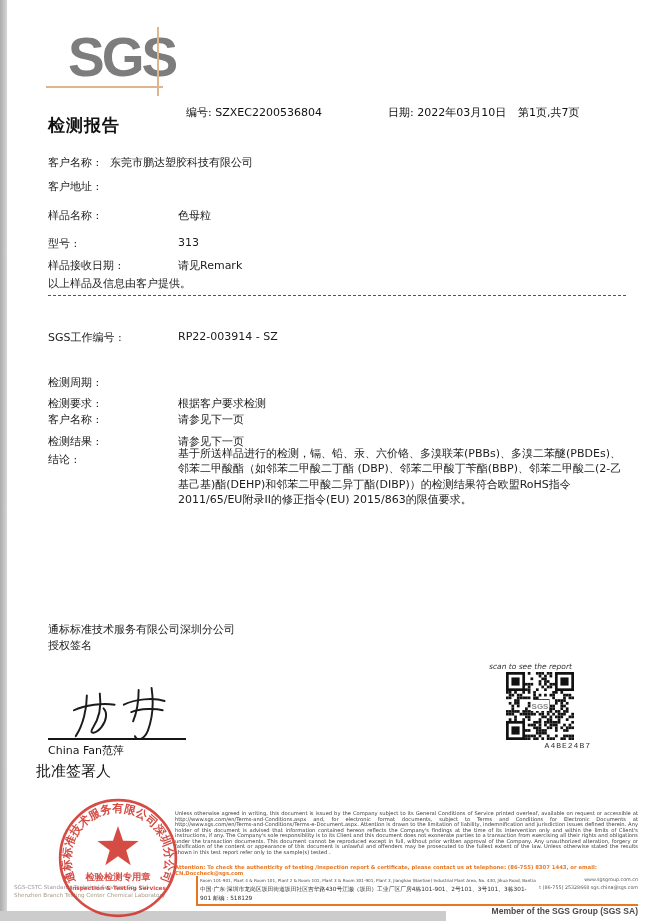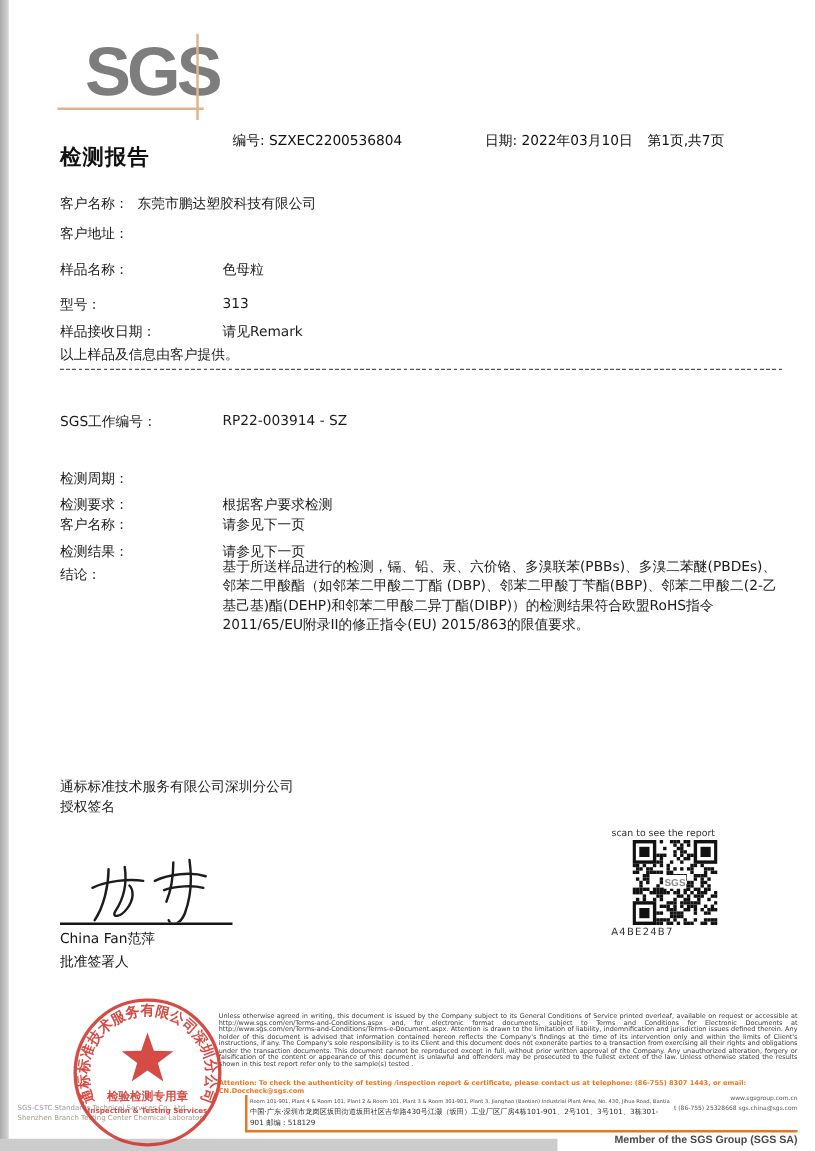--- a/index.html
+++ b/index.html
@@ -32,28 +32,28 @@
   .concl-lab{position:absolute;left:48px;top:452px;font-size:11px;color:#1c1c1c;}
   .concl-text{position:absolute;left:178px;top:446px;width:447px;font-size:11px;
         line-height:15.4px;color:#1c1c1c;}
 
   
   .sig-company{position:absolute;left:48px;top:622px;font-size:11px;color:#1c1c1c;}
   .sig-auth{position:absolute;left:48px;top:638px;font-size:11px;color:#1c1c1c;}
   .sig-svg{position:absolute;left:56px;top:664px;}
   .sig-line{position:absolute;left:48px;top:738px;width:138px;height:2px;background:#161616;}
   .sig-name{position:absolute;left:48px;top:743px;font-size:11px;color:#141414;}
-  .sig-title{position:absolute;left:48px;top:762px;font-size:11px;color:#141414;}
-
-  
-  .qr-caption{position:absolute;left:470px;top:662px;width:102px;text-align:right;
-        font-size:7.5px;color:#333;}
+  .sig-title{position:absolute;left:36px;top:762px;font-size:15px;color:#141414;}
+
+  
+  .qr-caption{position:absolute;left:489px;top:662px;width:102px;text-align:left;
+        font-size:7.5px;color:#333;font-style:italic;}
   .qr-svg{position:absolute;left:506px;top:672px;}
-  .qr-code{position:absolute;left:489px;top:741px;width:102px;text-align:left;
-        font-size:8px;letter-spacing:1px;color:#333;}
+  .qr-code{position:absolute;left:489px;top:741px;width:102px;text-align:right;
+        font-size:8px;letter-spacing:1px;color:#333;font-family:Liberation Mono, monospace;}
 
   
   .legal{position:absolute;left:175px;top:811px;width:463px;font-size:5.2px;line-height:5.5px;
         color:#3c3c3c;text-align:justify;}
   .attention{position:absolute;left:175px;top:865px;width:463px;font-size:5.3px;line-height:5.8px;
         font-weight:bold;color:#e87722;}
   .addr-en{position:absolute;left:200px;top:878px;width:336px;font-size:4.2px;color:#4a4a4a;
         white-space:nowrap;overflow:hidden;}
   .addr-cn{position:absolute;left:200px;top:885px;width:336px;font-size:5.8px;color:#2f2f2f;}
   .ft-web{position:absolute;right:14px;top:877px;font-size:4.8px;color:#555;}

